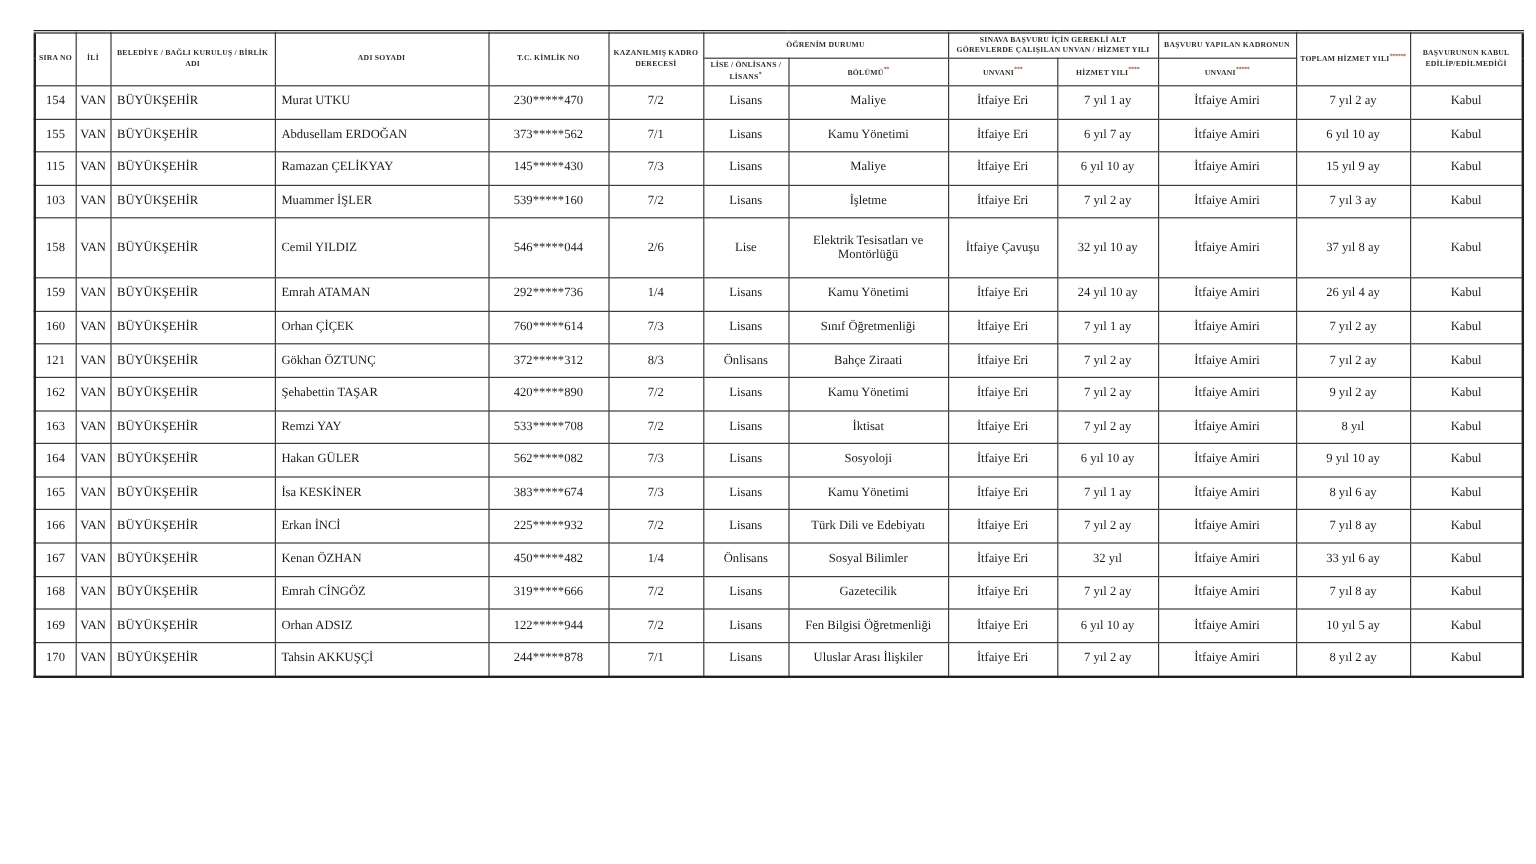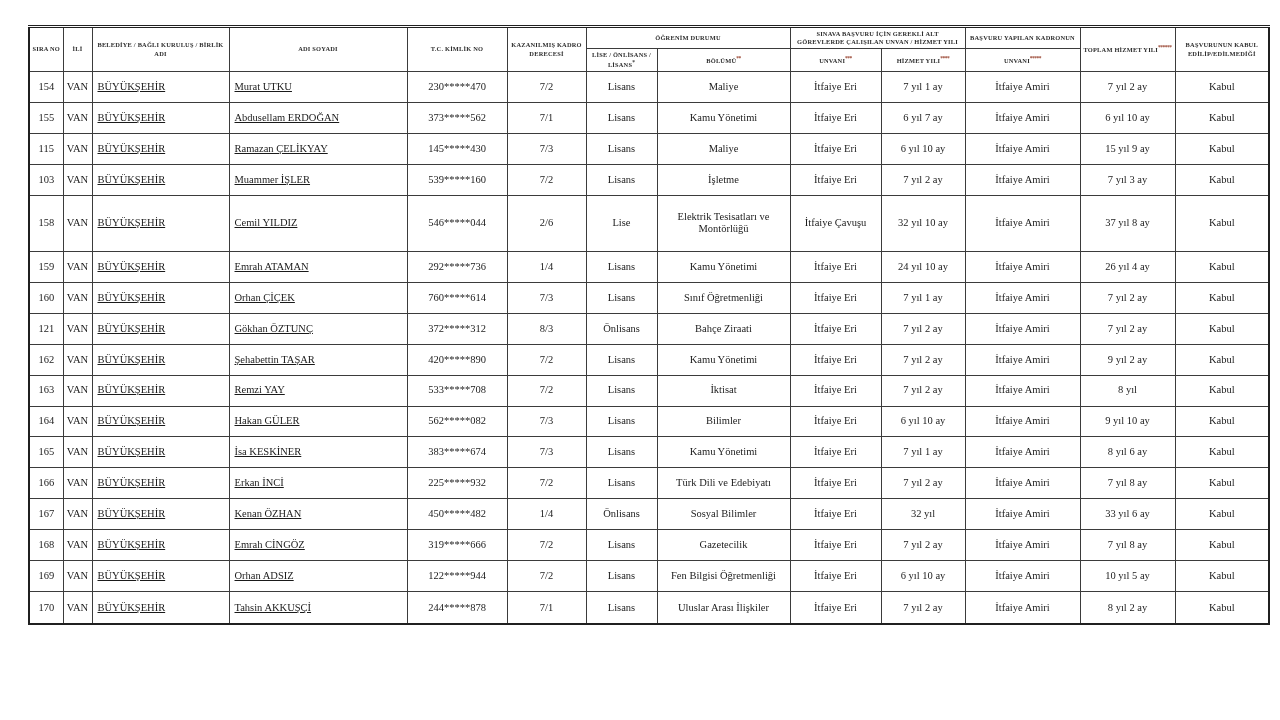--- a/index.html
+++ b/index.html
@@ -14,21 +14,21 @@
     position: absolute;
     inset: 0;
     background: #fefefe;
     filter: blur(0.2px) contrast(1.02);
   }
   table.doc-table {
     position: absolute;
     left: 28px;
     top: 25px;
     width: 1240px;
-    height: 600px;
+    height: 540px;
     border-collapse: collapse;
     table-layout: fixed;
     font-family: "Liberation Serif", serif;
     color: #1c1c1c;
     border: 2px solid #222222;
     border-top: 3px double #222222;
     padding-left: 28px;
   }
   .doc-table th, .doc-table td {
     border: 1px solid #3c3c3c;
@@ -48,21 +48,20 @@
   .doc-table thead tr.h1 { height: 22px; }
   .doc-table thead tr.h2 { height: 23px; }
   .doc-table tbody td {
     font-size: 10.5px;
     line-height: 1.15;
   }
   .doc-table tbody td.cell-name,
   .doc-table tbody td.cell-muni {
     text-align: left;
     padding-left: 5px;
-    text-decoration: underline;
   }
   .mark {
     color: #9a4a38;
     font-size: 5.5px;
     vertical-align: super;
     letter-spacing: -0.5px;
   }
   .mark-dark {
     color: #3a3a3a;
     font-size: 5.5px;
@@ -274,21 +273,21 @@
         </tr>
 
         <tr>
           <td>164</td>
           <td>VAN</td>
           <td class="cell-muni">BÜYÜKŞEHİR</td>
           <td class="cell-name">Hakan GÜLER</td>
           <td>562*****082</td>
           <td>7/3</td>
           <td>Lisans</td>
-          <td>Bilimler</td>
+          <td>Sosyoloji</td>
           <td>İtfaiye Eri</td>
           <td>6 yıl 10 ay</td>
           <td>İtfaiye Amiri</td>
           <td>9 yıl 10 ay</td>
           <td>Kabul</td>
         </tr>
 
         <tr>
           <td>165</td>
           <td>VAN</td>

